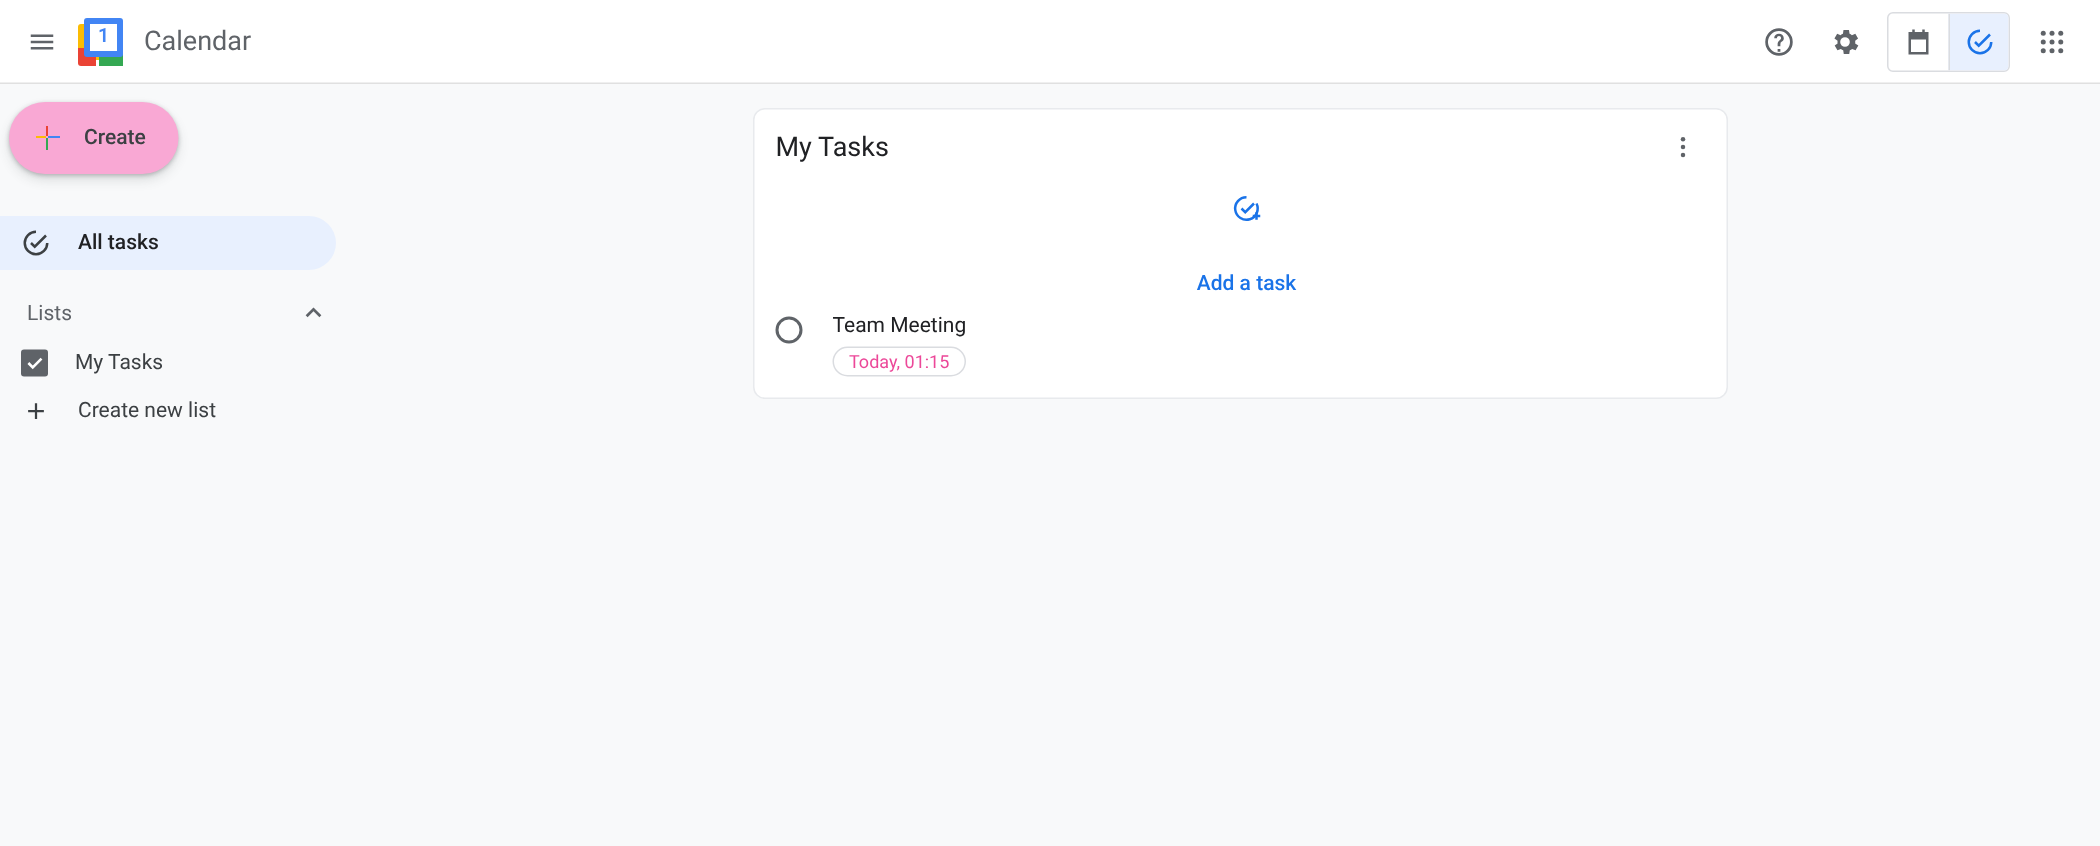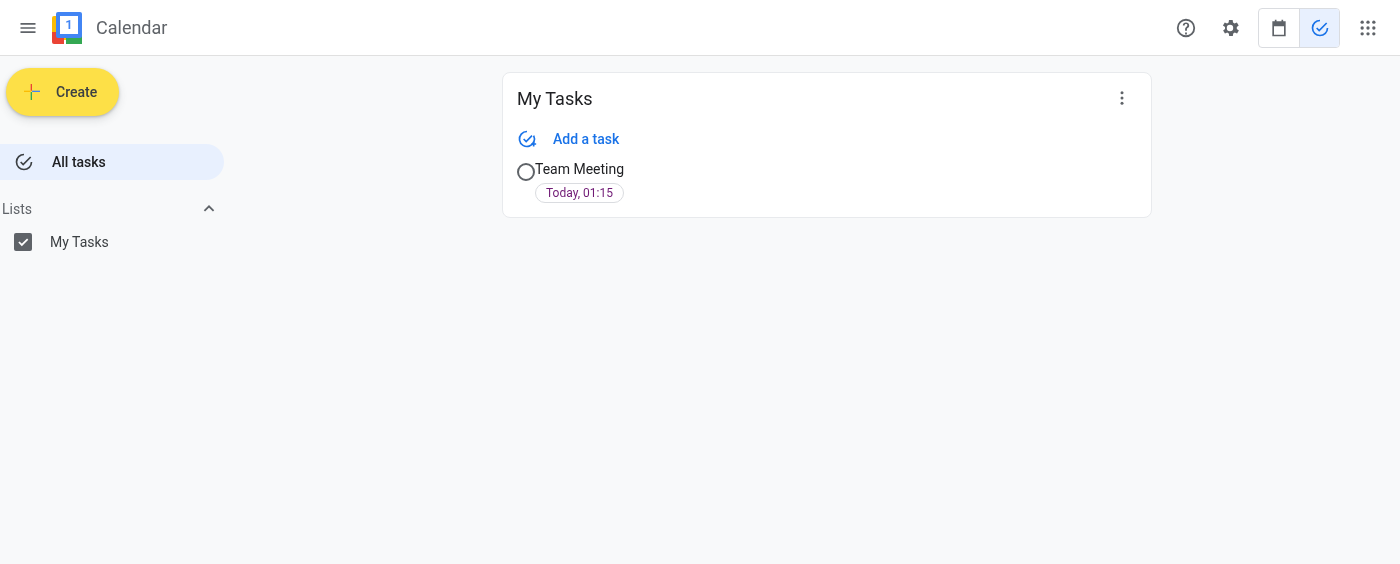--- a/index.html
+++ b/index.html
@@ -89,21 +89,21 @@
   
   .sidebar {
     width: 240px;
     padding: 12px 0 0 0;
     flex-shrink: 0;
   }
   .create-btn {
     display: inline-flex;
     align-items: center;
     gap: 12px;
-    background: #fde047;
+    background: #f9a8d4;
     box-shadow: 0 1px 3px rgba(60,64,67,0.3), 0 4px 8px rgba(60,64,67,0.15);
     border-radius: 24px;
     height: 48px;
     padding: 0 22px 0 14px;
     margin-left: 6px;
     font-size: 14px;
     color: #3c4043;
     cursor: pointer;
     font-weight: 500;
   }
@@ -123,21 +123,21 @@
     cursor: pointer;
     font-size: 14px;
     color: #3c4043;
   }
   .nav-item.active { background: #e8f0fe; color:#202124; font-weight:500;}
   .nav-item .nav-icon { width:20px;height:20px;display:flex;align-items:center;justify-content:center;color:#3c4043;}
   .lists-header {
     display: flex;
     align-items: center;
     justify-content: space-between;
-    padding: 18px 20px 6px 2px;
+    padding: 18px 20px 6px 18px;
     font-size: 14px;
     color: #5f6368;
   }
   .lists-header .chev { color:#5f6368; cursor:pointer; }
   .list-item {
     display: flex;
     align-items: center;
     gap: 18px;
     height: 32px;
     padding-left: 14px;
@@ -168,36 +168,36 @@
     border-radius: 8px;
     border:1px solid #e8eaed;
     margin-left: 262px;
     padding: 10px 6px 14px 14px;
     box-shadow: 0 0 0 rgba(0,0,0,0);
   }
   .card-head { display:flex;align-items:center;justify-content:space-between;padding-right:8px;}
   .card-title { font-size: 18px; color:#202124; }
   .more-dots { color:#5f6368; cursor:pointer; padding:6px;}
   .add-task-row {
-    display:flex;align-items:center;gap:16px;
+    display:flex;align-items:center;gap:32px;
     margin-top:10px;padding:6px 0;
-    cursor:pointer;color:#1a73e8;font-size:14px;font-weight:500;
+    cursor:pointer;color:#1a73e8;font-size:14px;font-weight:500;flex-direction:column;
   }
   .add-task-row .icon { color:#1a73e8;}
-  .task-row { display:flex;align-items:flex-start;gap:0;padding-top:6px;}
+  .task-row { display:flex;align-items:flex-start;gap:20px;padding-top:6px;}
   .radio {
     width:18px;height:18px;border:2px solid #5f6368;border-radius:50%;margin-top:2px;cursor:pointer;
     flex-shrink:0;
   }
   .task-body { display:flex;flex-direction:column;gap:6px;}
   .task-title { font-size:14px;color:#202124;}
   .chip {
     display:inline-block;
     font-size:12px;
-    color:#701a75;
+    color:#ec4899;
     border:1px solid #dadce0;
     border-radius:12px;
     padding:2px 10px;
     width:fit-content;
   }
 
   svg { display:block; }
 </style>
 </head>
 <body>
@@ -297,20 +297,28 @@
     </div>
 
     <div class="list-item">
       <span class="checkbox-filled">
         <svg width="14" height="14" viewBox="0 0 24 24">
             <path fill="none" stroke="#fff" stroke-width="3" d="M5 12l5 5L20 7"></path>
           </svg>
       </span>
       <span>My Tasks</span>
     </div>
+    <div class="list-item">
+      <span class="plus-icon-sm">
+        <svg width="18" height="18" viewBox="0 0 24 24">
+            <path fill="currentColor" d="M11 5h2v6h6v2h-6v6h-2v-6H5v-2h6z"></path>
+          </svg>
+      </span>
+      <span>Create new list</span>
+    </div>
   </div>
 
   <div class="main">
     <div class="tasks-card">
       <div class="card-head">
         <span class="card-title">My Tasks</span>
         <span class="more-dots">
           <svg width="18" height="18" viewBox="0 0 24 24">
               <circle cx="12" cy="5" r="2" fill="currentColor"></circle>
               <circle cx="12" cy="12" r="2" fill="currentColor"></circle>

